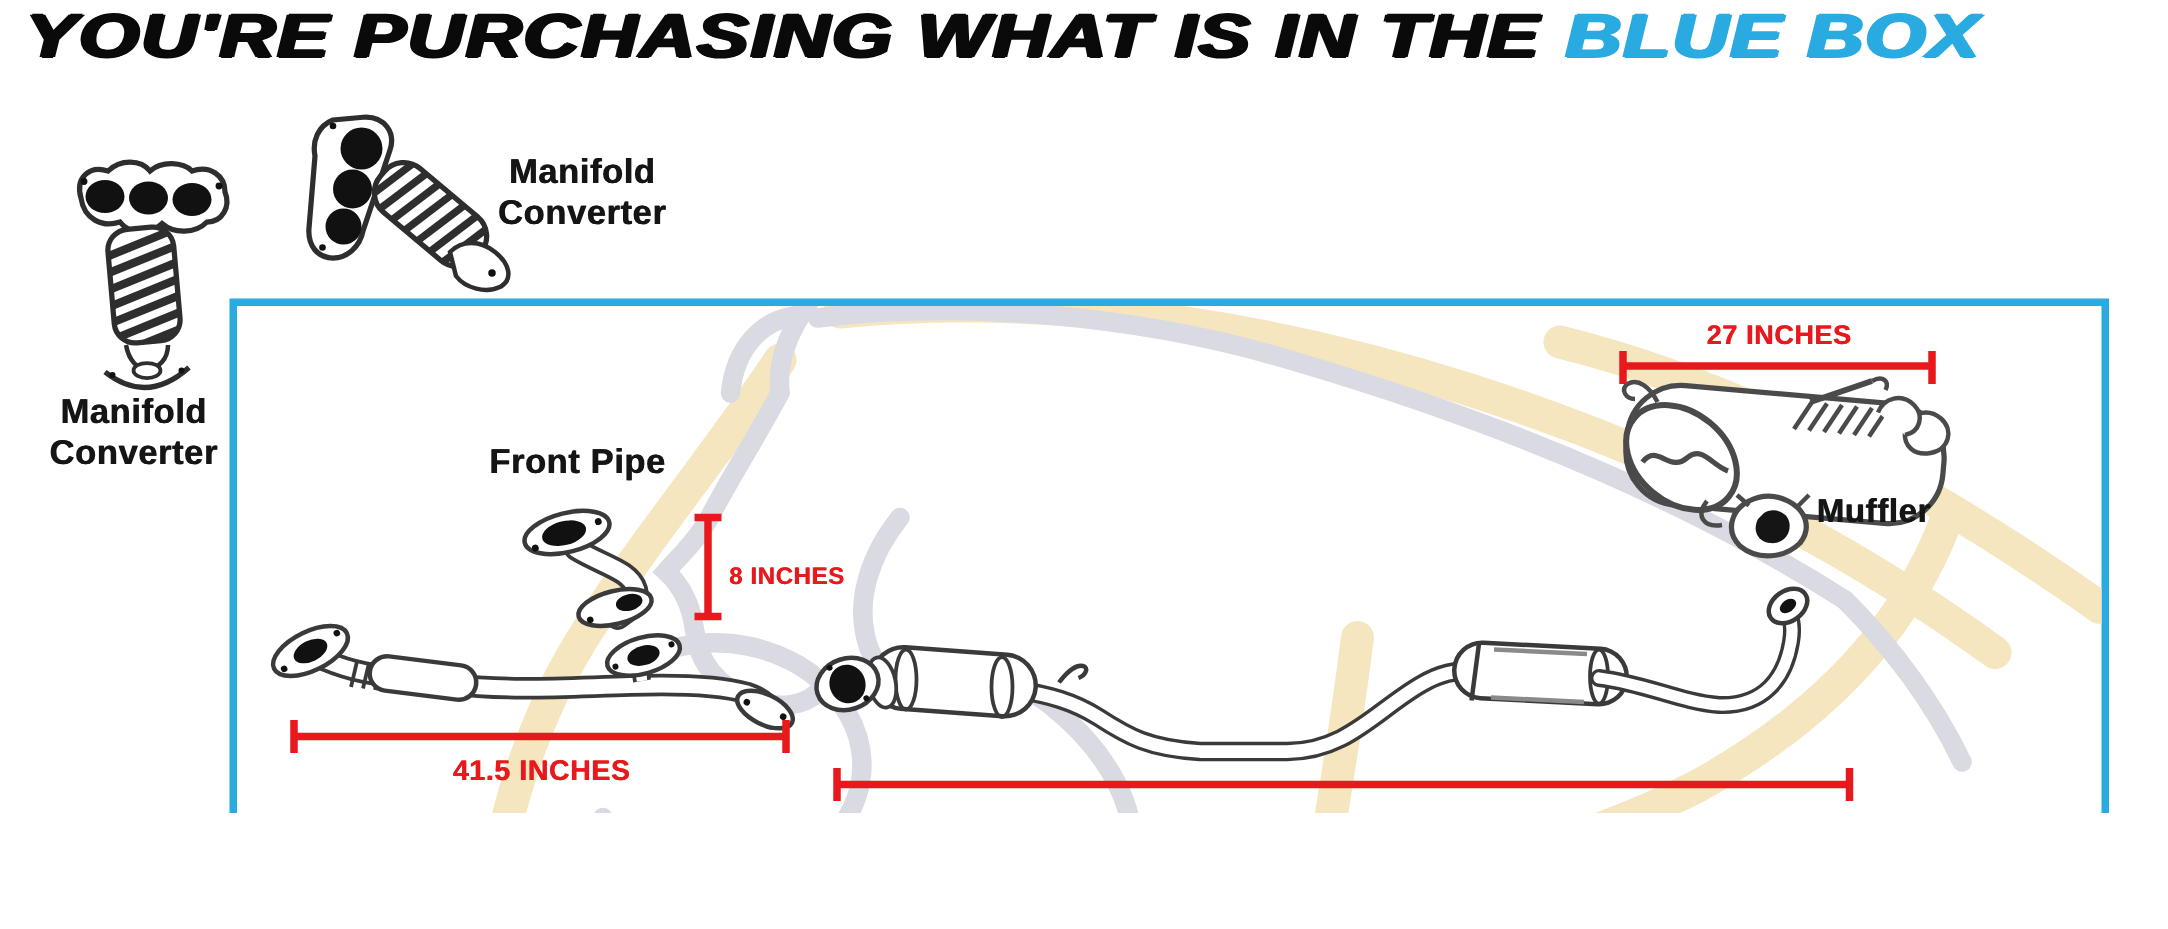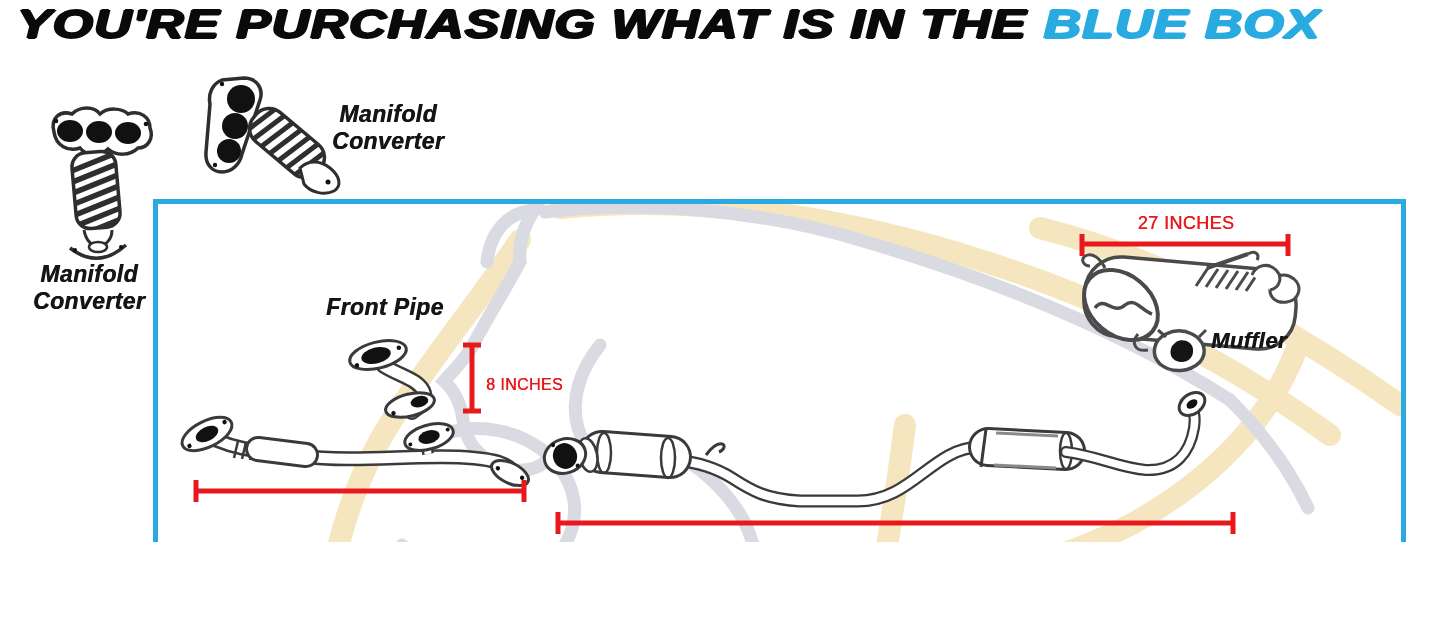--- a/index.html
+++ b/index.html
@@ -19,33 +19,33 @@
     text-shadow:1.2px 0 currentColor,-1.2px 0 currentColor,0 .8px currentColor,0 -.8px currentColor;}
   
   .blue-box{
     position:absolute;left:153px;top:199px;width:1253px;height:394px;
     border:5px solid #29ABE2;box-sizing:border-box;background:transparent;
   }
   
   .diagram{position:absolute;left:0;top:0;width:1445px;height:619px;}
   
   .plabel{
-    position:absolute;color:#151515;font-weight:bold;font-style:italic;
+    position:absolute;color:#151515;font-weight:bold;
     letter-spacing:.4px;text-shadow:.5px 0 currentColor;white-space:nowrap;
   }
   .plabel.center{text-align:center;white-space:normal;}
   .lbl-manifold-left{left:14px;top:261px;width:150px;font-size:23px;line-height:27px;}
   .lbl-manifold-right{left:316px;top:101px;width:144px;font-size:23px;line-height:27px;}
   .lbl-front-pipe{left:326px;top:294px;font-size:23px;text-align:center;}
   .lbl-y-pipe{left:321px;top:530px;font-size:24px;margin-top:16px;}
   .lbl-converter{left:708px;top:371px;font-size:23px;}
   .lbl-muffler{left:1211px;top:328px;font-size:22px;}
   
   .mlabel{
-    position:absolute;color:#E8191C;font-weight:normal;letter-spacing:.4px;
+    position:absolute;color:#E8191C;font-weight:bold;letter-spacing:.4px;
     white-space:nowrap;text-shadow:.4px 0 currentColor;
   }
   .m8{left:486px;top:376px;font-size:16px;}
   .m415{left:196px;top:504px;width:330px;text-align:center;font-size:19px;}
   .m97{left:558px;top:538px;width:676px;text-align:center;font-size:19px;}
   .m27{left:1082px;top:213px;width:208px;text-align:center;font-size:18px;}
 </style>
 </head>
 <body>
 
@@ -273,15 +273,16 @@
   </div>
   <div class="plabel center lbl-manifold-right">
     <div>Manifold</div>
     <div>Converter</div>
   </div>
   <div class="plabel lbl-front-pipe">Front Pipe</div>
   <div class="plabel lbl-y-pipe">Y Pipe</div>
   <div class="plabel lbl-muffler">Muffler</div>
 
   <div class="mlabel m8">8 INCHES</div>
+  <div class="mlabel m415">41.5 INCHES</div>
   <div class="mlabel m27">27 INCHES</div>
 
 </div>
 
 </body></html>

